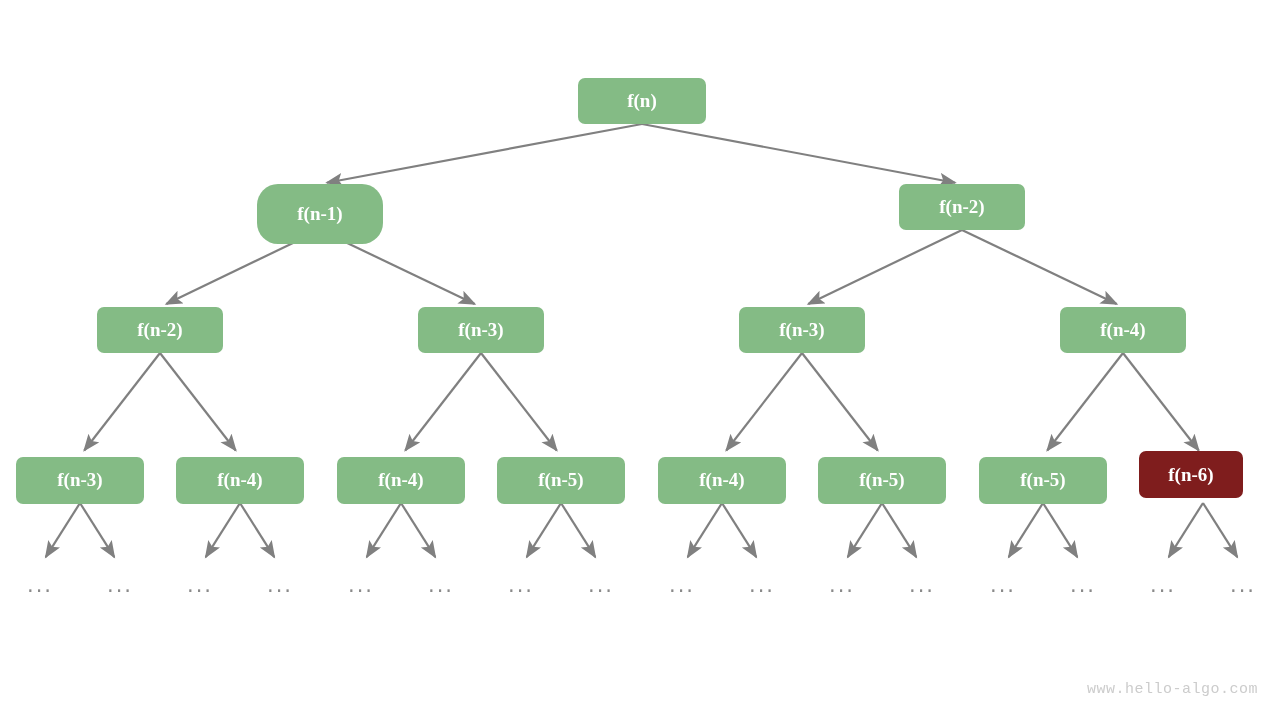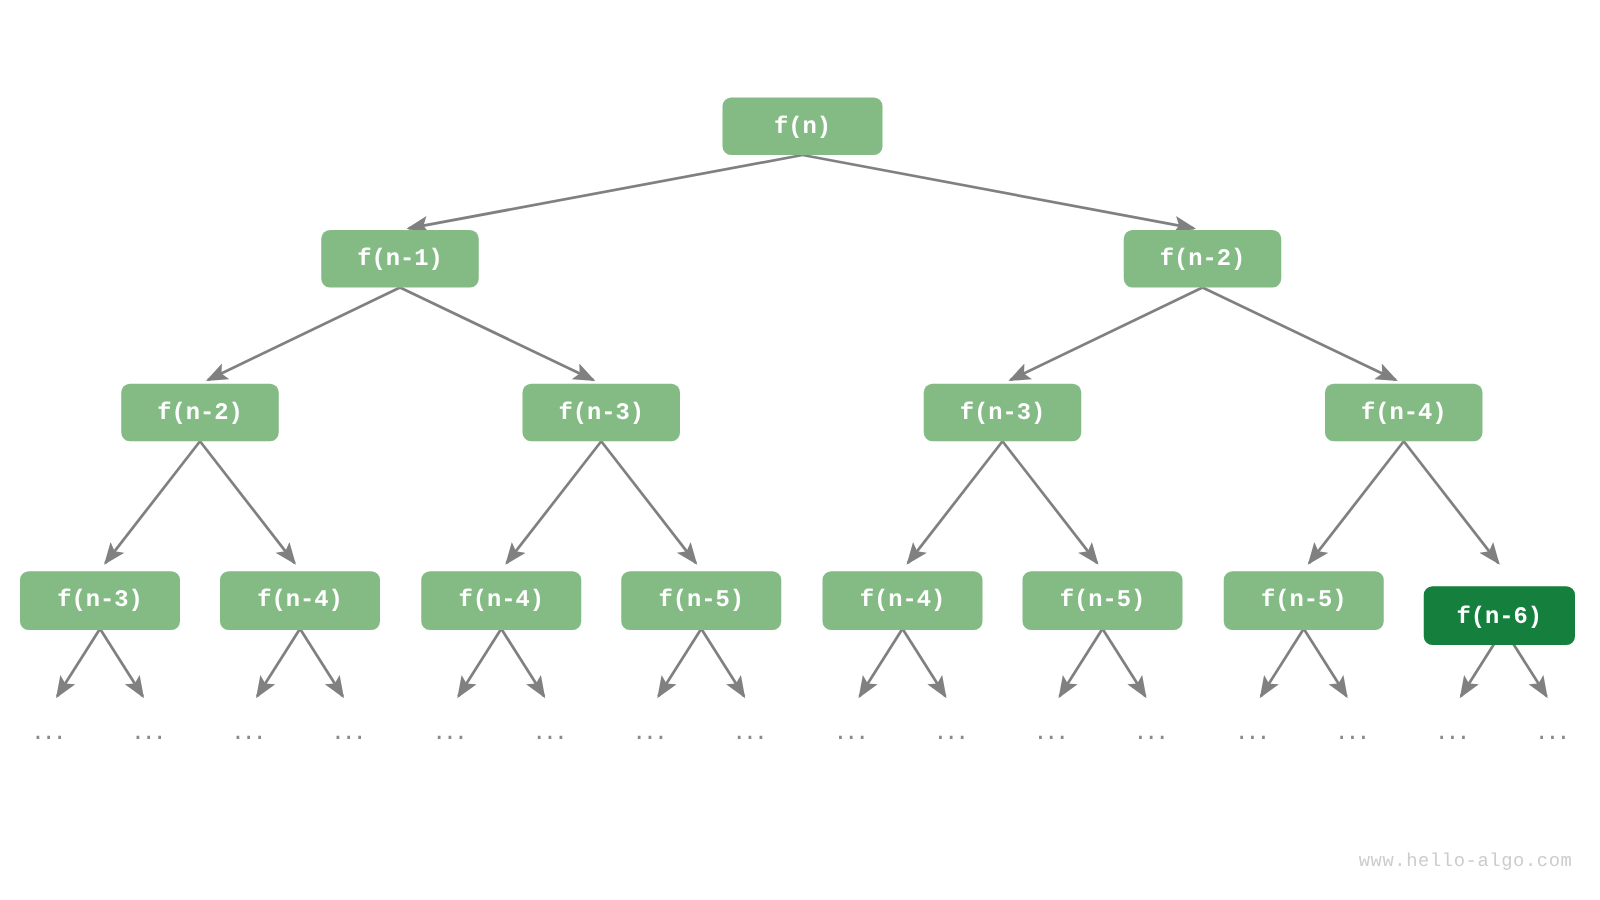--- a/index.html
+++ b/index.html
@@ -31,21 +31,21 @@
   }
   .tree-node {
     position: absolute;
     box-sizing: border-box;
     background: #84bb85;
     border-radius: 7px;
     color: #ffffff;
     display: flex;
     align-items: center;
     justify-content: center;
-    font-family: Liberation Mono, monospace;
+    font-family: Liberation Serif, serif;
     font-size: 19px;
     font-weight: 700;
     letter-spacing: 0px;
     white-space: nowrap;
     z-index: 2;
   }
   .ellipsis-mark {
     position: absolute;
     color: #8a8a8a;
     font-family: "DejaVu Sans", sans-serif;
@@ -109,21 +109,21 @@
         <line x1="1043" y1="503" x2="1077.2546354317096" y2="557.0862664711204" stroke="#808080" stroke-width="2.2" marker-end="url(#arrowhead)"></line>
         <line x1="1203" y1="503" x2="1168.7453645682904" y2="557.0862664711204" stroke="#808080" stroke-width="2.2" marker-end="url(#arrowhead)"></line>
         <line x1="1203" y1="503" x2="1237.2546354317096" y2="557.0862664711204" stroke="#808080" stroke-width="2.2" marker-end="url(#arrowhead)"></line>
       </g>
   </svg>
 
   <div id="nodes-group">
       <div class="tree-node" style="left: 578px; top: 78px; width: 128px; height: 46px; background: rgb(132, 187, 133); color: rgb(255, 255, 255);">
         <span>f(n)</span>
       </div>
-      <div class="tree-node" style="left: 257px; top: 184px; width: 126px; height: 46px; background: rgb(132, 187, 133); color: rgb(255, 255, 255);">
+      <div class="tree-node" style="left: 257px; top: 184px; width: 126px; height: 60px; background: rgb(132, 187, 133); color: rgb(255, 255, 255); border-radius: 21px;">
         <span>f(n-1)</span>
       </div>
       <div class="tree-node" style="left: 899px; top: 184px; width: 126px; height: 46px; background: rgb(132, 187, 133); color: rgb(255, 255, 255);">
         <span>f(n-2)</span>
       </div>
       <div class="tree-node" style="left: 97px; top: 307px; width: 126px; height: 46px; background: rgb(132, 187, 133); color: rgb(255, 255, 255);">
         <span>f(n-2)</span>
       </div>
       <div class="tree-node" style="left: 418px; top: 307px; width: 126px; height: 46px; background: rgb(132, 187, 133); color: rgb(255, 255, 255);">
         <span>f(n-3)</span>
@@ -148,21 +148,21 @@
       </div>
       <div class="tree-node" style="left: 658px; top: 456.5px; width: 128px; height: 47px; background: rgb(132, 187, 133); color: rgb(255, 255, 255);">
         <span>f(n-4)</span>
       </div>
       <div class="tree-node" style="left: 818px; top: 456.5px; width: 128px; height: 47px; background: rgb(132, 187, 133); color: rgb(255, 255, 255);">
         <span>f(n-5)</span>
       </div>
       <div class="tree-node" style="left: 979px; top: 456.5px; width: 128px; height: 47px; background: rgb(132, 187, 133); color: rgb(255, 255, 255);">
         <span>f(n-5)</span>
       </div>
-      <div class="tree-node" style="left: 1139px; top: 469px; width: 121px; height: 47px; background: #15803d; color: rgb(255, 255, 255);">
+      <div class="tree-node" style="left: 1139px; top: 451px; width: 104px; height: 47px; background: #7f1d1d; color: rgb(255, 255, 255);">
         <span>f(n-6)</span>
       </div>
     </div>
 
   <div id="ellipsis-group">
       <div class="ellipsis-mark" style="left: 40px; top: 585px; color: rgb(138, 138, 138);">...</div>
       <div class="ellipsis-mark" style="left: 120px; top: 585px; color: rgb(138, 138, 138);">...</div>
       <div class="ellipsis-mark" style="left: 200px; top: 585px; color: rgb(138, 138, 138);">...</div>
       <div class="ellipsis-mark" style="left: 280px; top: 585px; color: rgb(138, 138, 138);">...</div>
       <div class="ellipsis-mark" style="left: 361px; top: 585px; color: rgb(138, 138, 138);">...</div>

